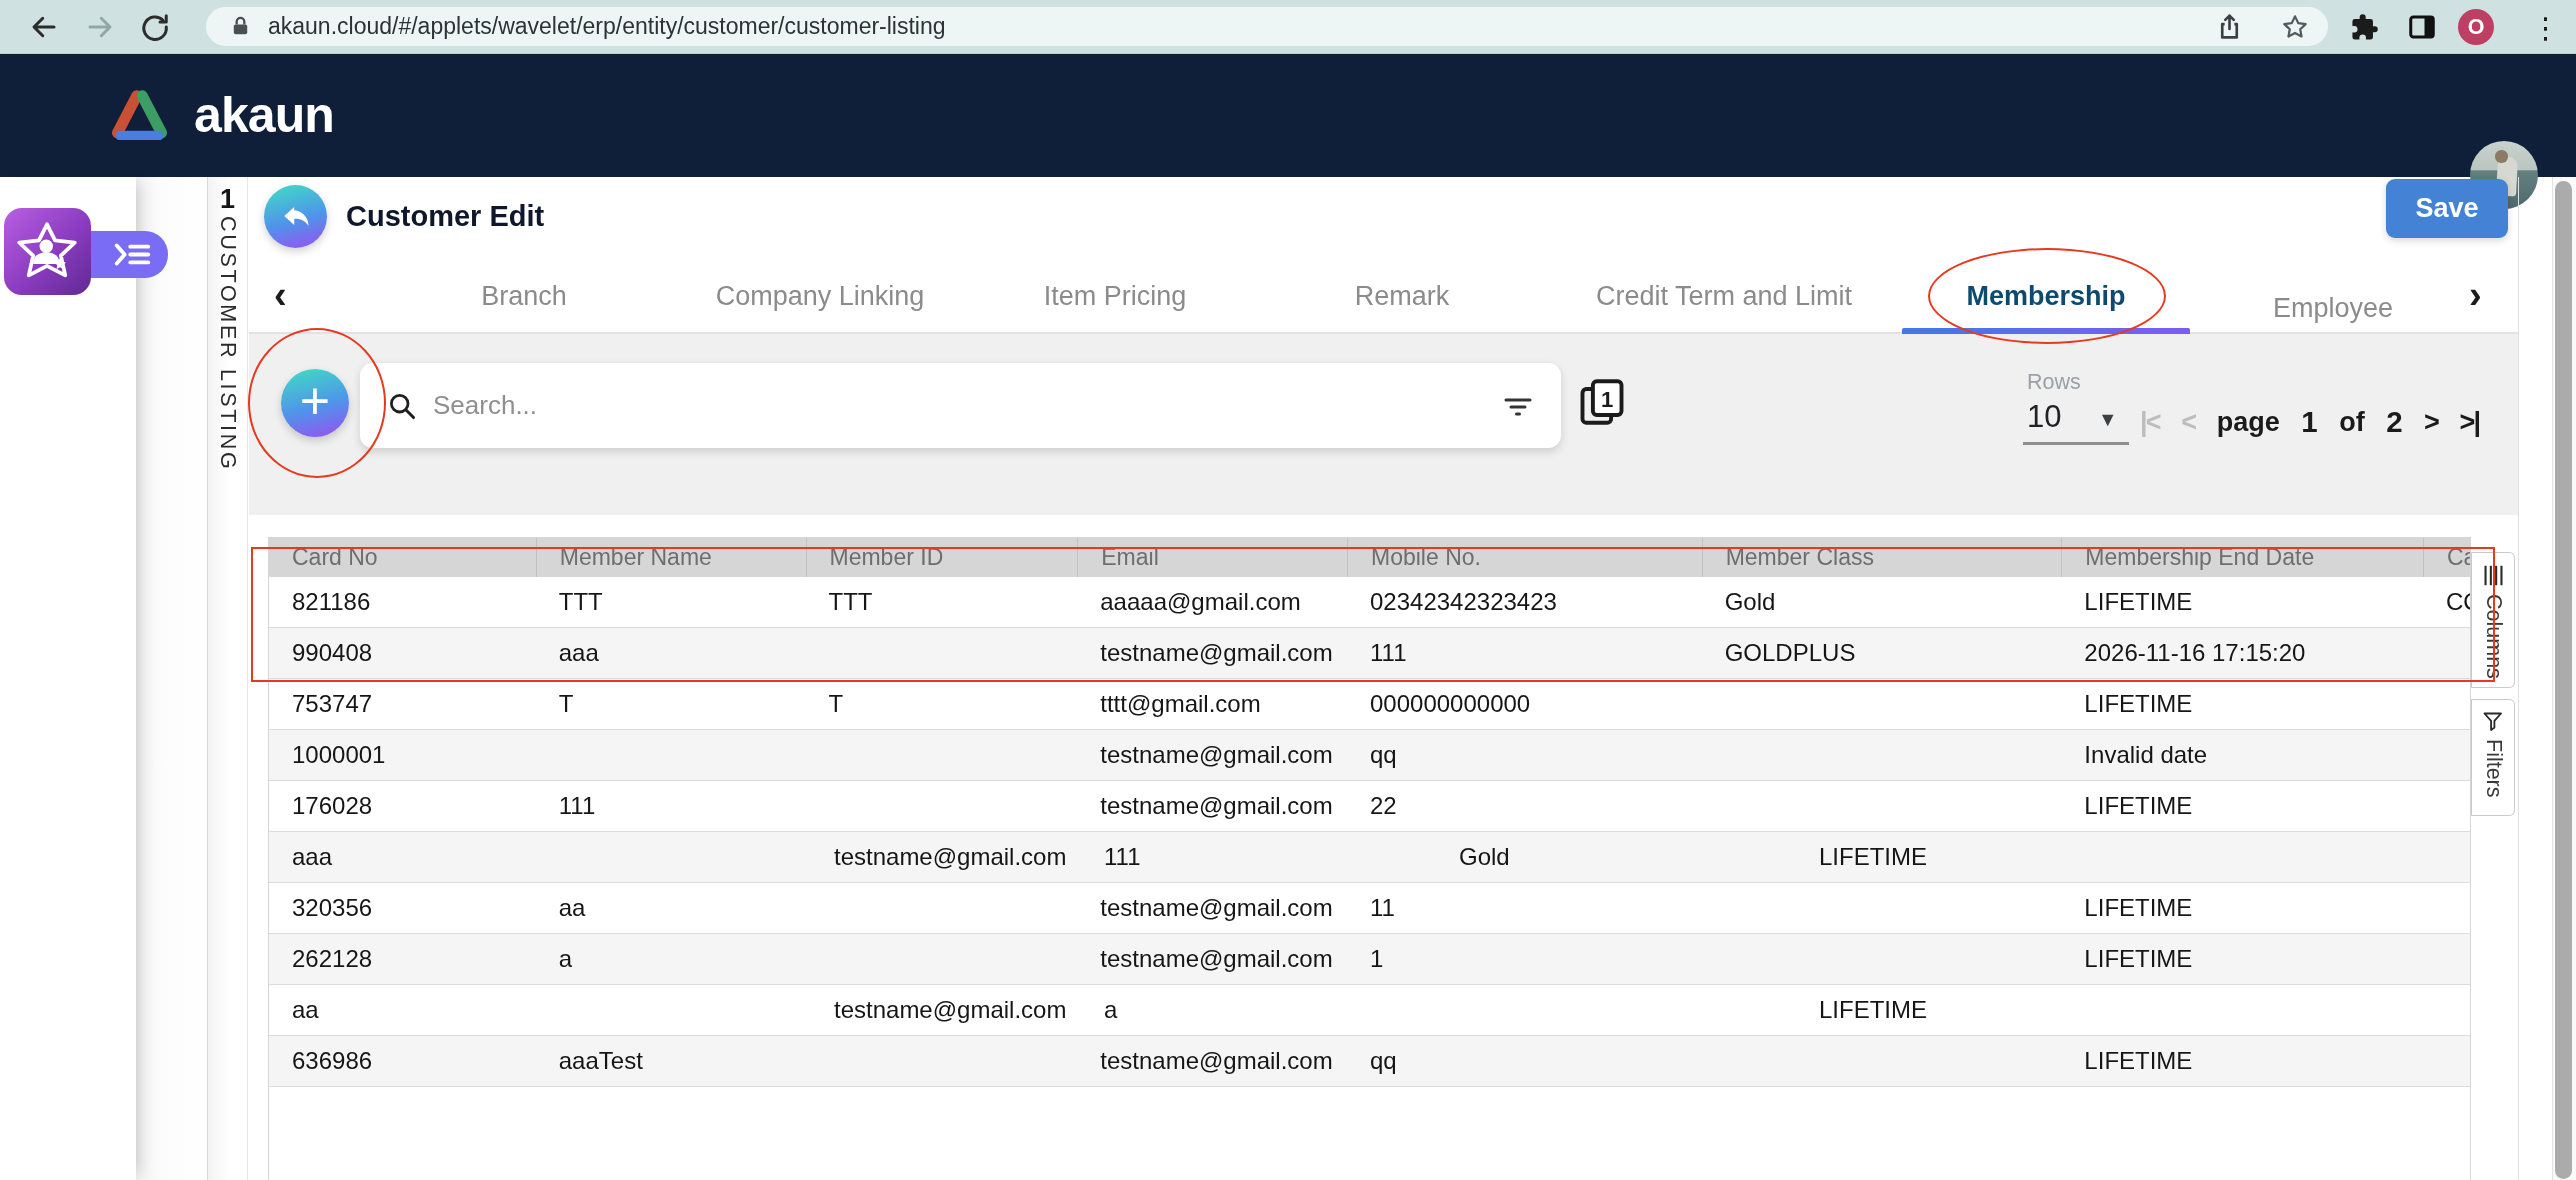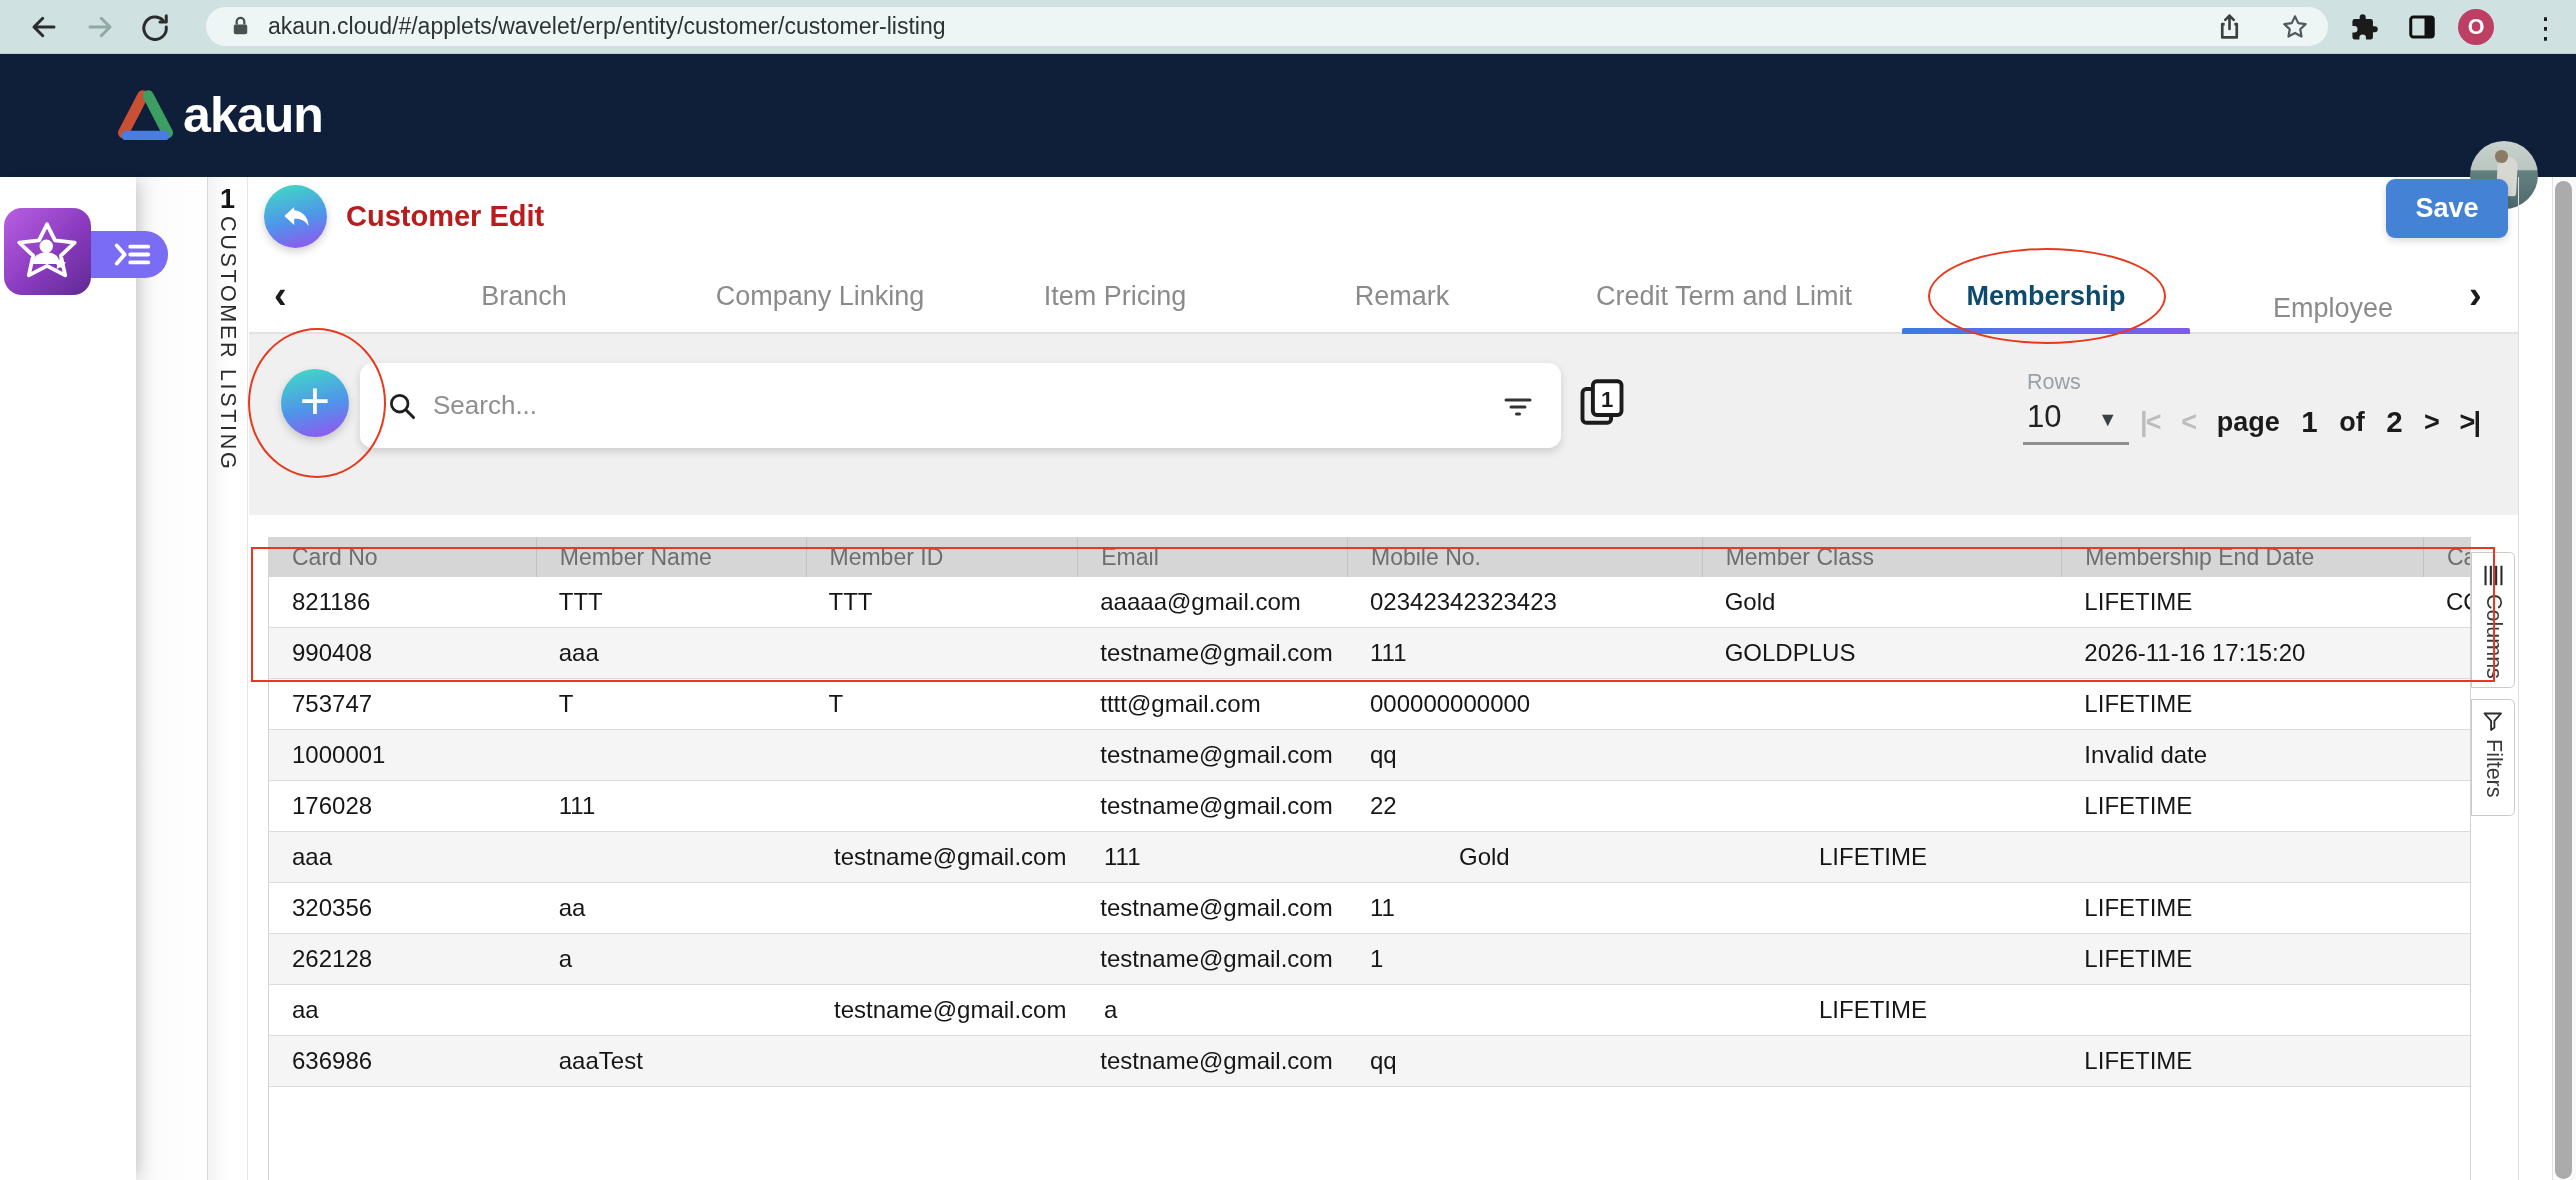--- a/index.html
+++ b/index.html
@@ -14,21 +14,21 @@
   .url-pill { position:absolute; left:206px; top:7.2px; width:2122px; height:39px; border-radius:19.7px;
     background:#edf6f4; display:flex; align-items:center; padding:0 23px; }
   .url-text { font-size:23px; color:#2e3234; font-weight:500; margin-left:16px; white-space:nowrap;text-align:center; }
   .pill-right { position:absolute; right:18px; top:0; height:39px; display:flex; align-items:center; gap:36px; }
   .profile-dot { position:absolute; left:2458px; top:9px; width:36px; height:36px; border-radius:50%;
     background:#bd3f63; color:#fff; font-size:21.5px; font-weight:600; display:flex; align-items:center; justify-content:center; }
   .dots { position:absolute; left:2531px; top:10.7px; font-size:29px; color:#1b1b1b; letter-spacing:0; }
 
   
   .app-header { position:absolute; left:0; top:54px; width:2576px; height:123px; background:#0f1e39; }
-  .logo-wrap { position:absolute; left:118px; top:32px; display:flex; align-items:center; gap:10px; }
+  .logo-wrap { position:absolute; left:112px; top:32px; display:flex; align-items:center; gap:27px; }
   .logo-text { color:#fff; font-size:50px; font-weight:700; letter-spacing:-0.9px; }
   .hdr-avatar { position:absolute; left:2470px; top:87px; width:68px; height:68px; border-radius:50%; overflow:hidden;
     background:linear-gradient(180deg,#c9d2cc 0%,#bac6c1 42%,#64807f 44%,#4d696c 100%); }
   .hdr-avatar::after { content:""; position:absolute; left:27px; top:16px; width:19.7px; height:39px;
     background:#d8d8d2; border-radius:9px 9px 3.6px 3.6px; transform:rotate(3deg); }
   .hdr-avatar::before { content:""; position:absolute; left:25px; top:9px; width:12.5px; height:12.5px; border-radius:50%; background:#8b7a64; z-index:2; }
 
   
   .dock { position:absolute; left:0; top:177px; width:136px; height:1004px; background:#fff;
     box-shadow:9px 0 14.3px -7.2px rgba(0,0,0,0.18); z-index:5; }
@@ -49,21 +49,21 @@
     background:linear-gradient(90deg,#f3f3f3 0%,#ffffff 55%); border-right:0.9px solid #e6e6e6; cursor:pointer; }
   .ws-num { position:absolute; left:0; top:7.2px; width:100%; text-align:center; font-size:27px; font-weight:700; color:#151515; }
   .ws-label { position:absolute; left:50%; transform:translateX(-50%); top:39px; writing-mode:vertical-rl;
     font-size:21.5px; color:#2b2b2b; letter-spacing:2.7px; font-weight:500; white-space:nowrap; }
 
   
   .grad-btn { background:linear-gradient(165deg,#41d8c6 5%,#4f94ea 55%,#9b4ef0 100%);
     border-radius:50%; display:flex; align-items:center; justify-content:center;
     box-shadow:0 3.6px 9px rgba(0,0,0,0.18); cursor:pointer; }
   .back-btn { position:absolute; left:264px; top:185px; width:63px; height:63px; }
-  .page-title { position:absolute; left:346px; top:200px; font-size:29px; font-weight:700; color:#b91c1c; }
+  .page-title { position:absolute; left:346px; top:200px; font-size:29px; font-weight:700; color:#0f172a; }
   .save-btn { position:absolute; left:2386px; top:179px; width:122px; height:59px; background:#4482d6;
     border:none; border-radius:9px; color:#fff; font-size:27px; font-weight:700;
     font-family:inherit; cursor:pointer; box-shadow:0 2.7px 7.2px rgba(0,0,0,0.15); }
 
   .tab { position:absolute; top:281px; transform:translateX(-50%); font-size:27px; color:#8b8b8b;
     font-weight:500; white-space:nowrap; cursor:pointer; }
   .tab.active { color:#0c4a6e; font-weight:600; }
   .tab-chev { position:absolute; top:274px; font-size:38px; color:#1b1b1b; font-weight:600; cursor:pointer; }
   .tabs-divider { position:absolute; left:249px; top:332px; width:2269px; height:1.8px; background:#e2e2e2; }
   .tab-underline { position:absolute; left:1902px; top:328px; width:288px; height:8px; border-radius:1.8px;

